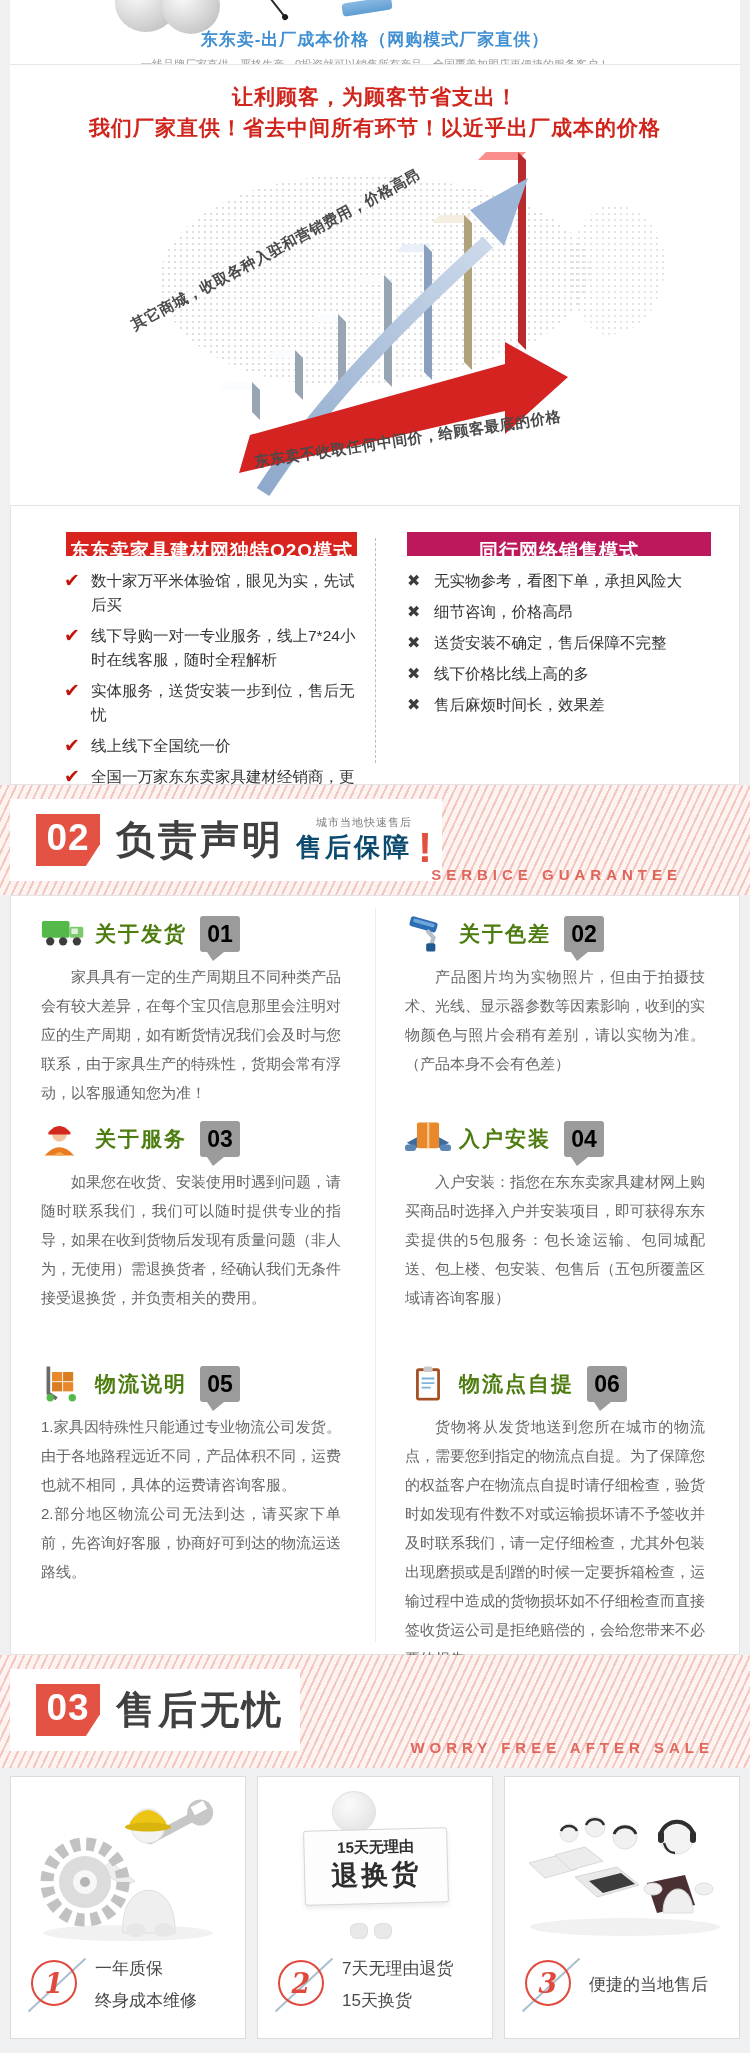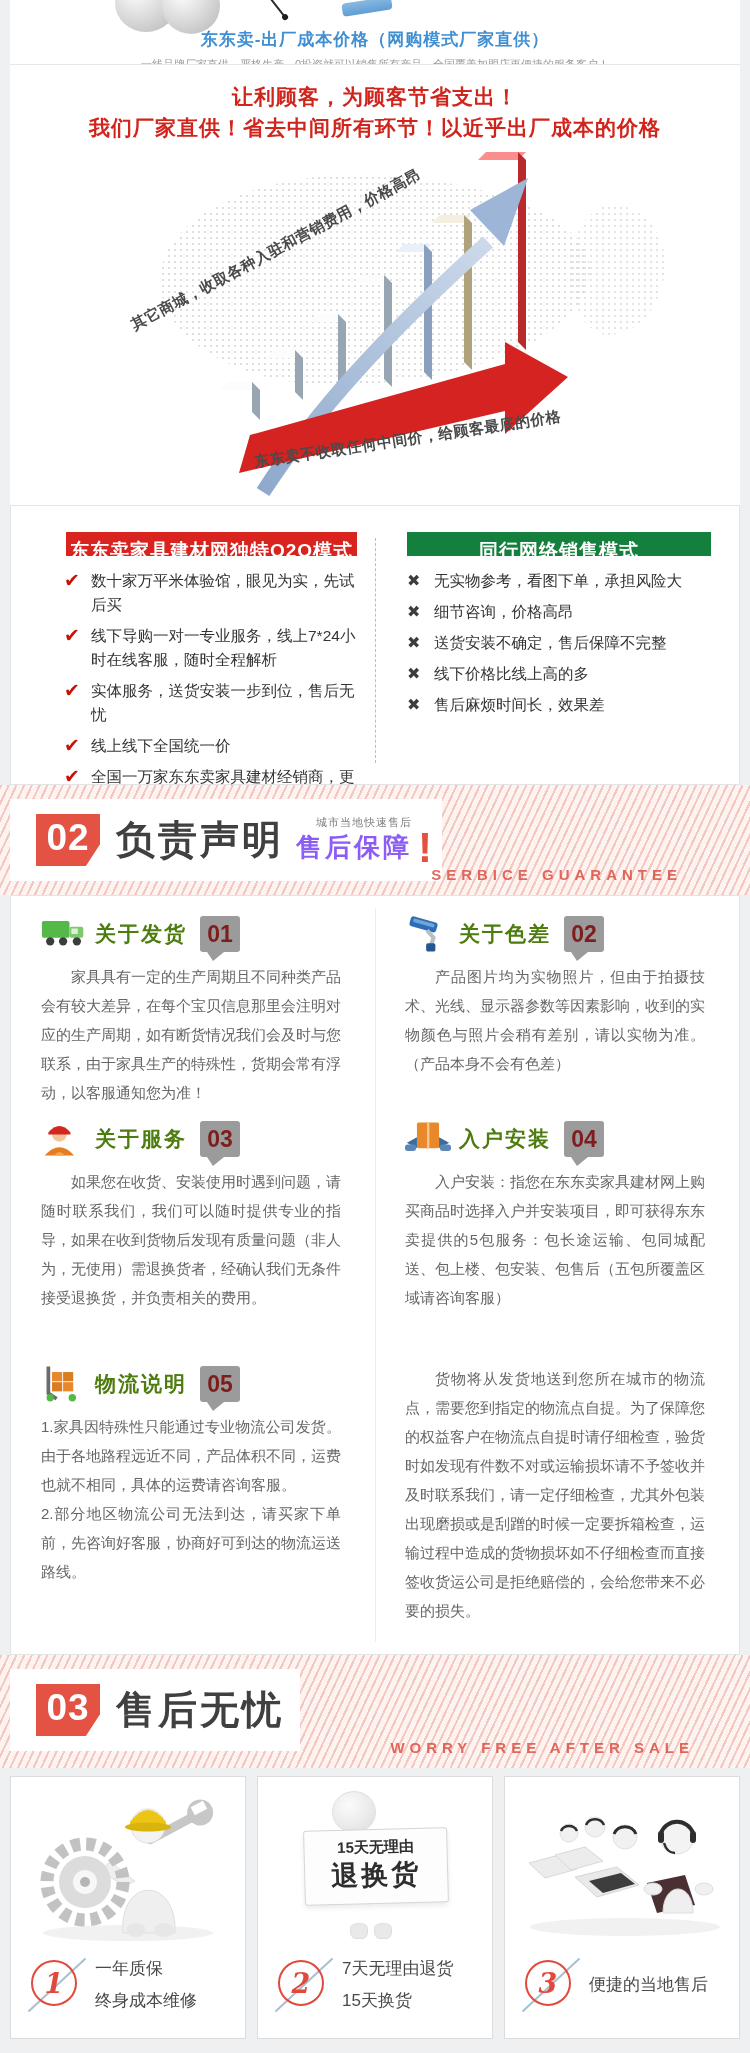--- a/index.html
+++ b/index.html
@@ -55,61 +55,61 @@
   .lab-blue { left:118px; top:168px; transform:rotate(-28deg); transform-origin:left top; }
   .lab-red { left:243px; top:303px; transform:rotate(-8.5deg); transform-origin:left top; }
 
   
   .sec-compare { height:280px; border:1px solid #e4e4e4; padding-top:26px; display:flex; }
   .cmp-col { width:50%; position:relative; }
   .cmp-divider { position:absolute; left:50%; top:32px; height:225px; border-left:1px dashed #bcbcbc; }
   .cmp-head { height:24px; line-height:38px; text-align:center; color:#fff; font-size:19px;
     font-weight:700; letter-spacing:1px; margin-bottom:13px; }
   .cmp-col.left .cmp-head { margin-left:55px; margin-right:18px; background:#d9231e; }
-  .cmp-col.right .cmp-head { margin-left:32px; margin-right:28px; background:#15803d; }
+  .cmp-col.right .cmp-head { margin-left:32px; margin-right:28px; background:#be185d; }
   .cmp-item { display:flex; margin-bottom:7px; }
   .cmp-col.left .cmp-item { padding-left:53px; padding-right:8px; }
   .cmp-col.right .cmp-item { padding-left:32px; padding-right:14px; }
   .glyph-check { color:#c41309; font-size:19px; font-weight:700; width:27px; flex:0 0 27px; line-height:24px; }
   .glyph-cross { color:#3d3d3d; font-size:16px; font-weight:700; width:27px; flex:0 0 27px; line-height:24px; }
   .cmp-text { font-size:15.5px; color:#333; line-height:24px; }
 
   
   .banner { height:110px; position:relative; overflow:hidden;
     background-color:#fdf4f2;
     background-image:repeating-linear-gradient(115deg, rgba(224,93,78,.30) 0 2px, rgba(255,255,255,0) 2px 7px); }
   .banner-box { position:absolute; left:10px; top:14px; height:82px; background:#fff;
     display:flex; align-items:center; padding-left:26px; }
   .num-badge { min-width:64px; height:52px; background:#e45243; color:#fff; font-size:37px;
     font-weight:700; display:flex; align-items:center; justify-content:center;
     clip-path:polygon(0 0,100% 0,100% 58%,78% 100%,0 100%); padding-bottom:4px; letter-spacing:1px; }
   .banner-title { font-size:39px; font-weight:700; color:#404040; letter-spacing:3px; margin-left:16px; }
   .banner-right { margin-left:12px;text-align:center; }
   .banner-tag { font-size:11px; color:#7d7d7d; letter-spacing:1px; }
   .banner-subrow { display:flex; align-items:flex-end; }
-  .banner-sub { font-size:26px; font-weight:700; color:#8b5cf6; letter-spacing:3px; }
+  .banner-sub { font-size:26px; font-weight:700; color:#0c4a6e; letter-spacing:3px; }
   .banner-excl { font-size:42px; font-weight:900; color:#e4503f; line-height:34px; margin-left:6px; }
   .watermark { position:absolute; bottom:12px; color:rgba(218,80,68,.85); font-weight:700;
     font-size:15px; letter-spacing:5px; }
   #banner02 .watermark { right:68px;margin-left:30px; }
-  #banner03 .watermark { right:56px;margin-top:20px; }
+  #banner03 .watermark { right:36px;margin-top:20px; }
   #banner03 .banner-box { width:290px; }
   #banner02 .banner-box { width:432px; }
 
   
   .sec-guarantee { height:760px; border:1px solid #e4e4e4; display:grid;
     grid-template-columns:1fr 1fr; grid-template-rows:205px 245px 310px; }
   .sec-guarantee::after { content:''; position:absolute; left:50%; top:12px; bottom:12px;
     width:1px; background:#ececec; }
   .g-cell { padding:18px 34px 0 30px; overflow:hidden; }
   .g-head { display:flex; align-items:center; margin-bottom:8px; }
   .g-icon { width:46px; height:40px; margin-right:8px; flex:0 0 46px; }
   .g-icon svg { width:100%; height:100%; }
   .g-title { font-size:21px; font-weight:700; color:#4d7c0f; letter-spacing:2px; margin-right:13px; }
-  .g-badge { min-width:40px; height:36px; background:#9b9b9b; border-radius:3px; color:#7f1d1d;
+  .g-badge { min-width:40px; height:36px; background:#9b9b9b; border-radius:3px; color:#000000;
     font-size:23px; font-weight:700; display:flex; align-items:center; justify-content:center;
     position:relative; }
   .g-badge::after { content:''; position:absolute; top:100%; left:7px;
     border:6px solid transparent; border-top:9px solid #9b9b9b; border-right-width:11px; }
   .g-text { font-size:15px; color:#666; line-height:29px; text-align:justify; text-indent:2em; }
   .g-text.noindent { text-indent:0; }
 
   
   .sec-cards { height:285px; padding:8px 10px 14px; display:grid;
     grid-template-columns:1fr 1fr 1fr; gap:11px; background:transparent; }
@@ -326,20 +326,31 @@
             <circle cx="34" cy="35" r="4" fill="#54b948"></circle>
           </svg></span>
       <span class="g-title">物流说明</span>
       <span class="g-badge">05</span>
     </div>
     <p class="g-text noindent">1.家具因特殊性只能通过专业物流公司发货。由于各地路程远近不同，产品体积不同，运费也就不相同，具体的运费请咨询客服。</p>
     <p class="g-text noindent">2.部分地区物流公司无法到达，请买家下单前，先咨询好客服，协商好可到达的物流运送路线。</p>
   </div>
 
   <div class="g-cell">
+    <div class="g-head">
+      <span class="g-icon">
+        <svg viewBox="0 0 50 40">
+            <rect x="12" y="3" width="26" height="35" rx="3" fill="#a34f22"></rect>
+            <rect x="15" y="6" width="20" height="29" fill="#fdfdfd"></rect>
+            <rect x="20" y="1" width="10" height="6" rx="2" fill="#c9c9c9"></rect>
+            <path d="M18 14 h14 M18 19 h14 M18 24 h10" stroke="#7fb2d8" stroke-width="2"></path>
+          </svg></span>
+      <span class="g-title">物流点自提</span>
+      <span class="g-badge">06</span>
+    </div>
     <p class="g-text">货物将从发货地送到您所在城市的物流点，需要您到指定的物流点自提。为了保障您的权益客户在物流点自提时请仔细检查，验货时如发现有件数不对或运输损坏请不予签收并及时联系我们，请一定仔细检查，尤其外包装出现磨损或是刮蹭的时候一定要拆箱检查，运输过程中造成的货物损坏如不仔细检查而直接签收货运公司是拒绝赔偿的，会给您带来不必要的损失。</p>
   </div>
 </div>
 
 <div class="banner" id="banner03" style="height:113px">
   <div class="banner-box">
     <div class="num-badge">03</div>
     <div class="banner-title">售后无忧</div>
   </div>
   <div class="watermark">WORRY FREE AFTER SALE</div>

